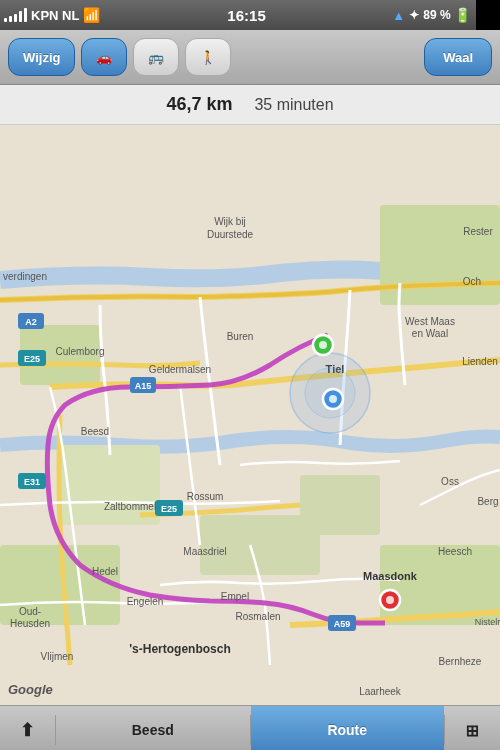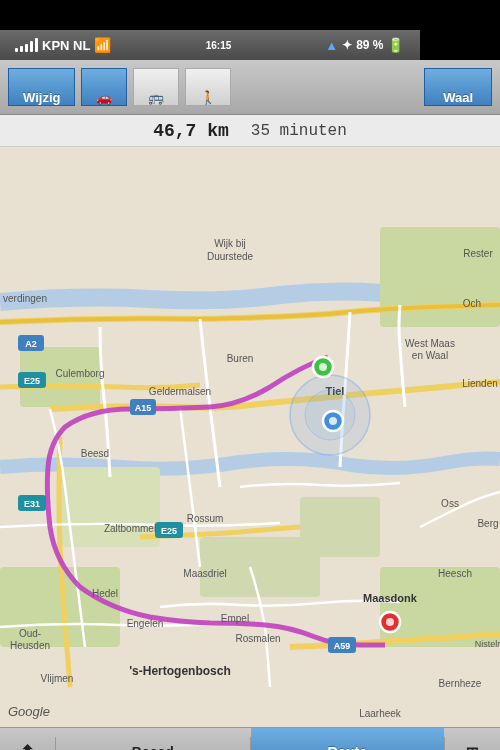--- a/index.html
+++ b/index.html
@@ -6,58 +6,57 @@
     body {
       width: 500px;
       height: 750px;
       overflow: hidden;
       font-family: -apple-system, 'Helvetica Neue', Arial, sans-serif;
       background: #000;
     }
 
     
     #status-bar {
-      width: 420px;
+      width: 476px;
       height: 30px;
       background: linear-gradient(to bottom, #6a6a6a, #4a4a4a);
       display: flex;
       align-items: center;
       justify-content: space-between;
-      padding: 0 15px;
+      padding: 0 4px;
       color: white;
       font-size: 13px;
       font-weight: 600;
-      margin-top: 30px;
     }
     .status-left { display: flex; align-items: center; gap: 4px; }
-    .status-center { font-size: 10px; font-weight: 700; }
+    .status-center { font-size: 15px; font-weight: 700; }
     .status-right { display: flex; align-items: center; gap: 4px; font-size: 12px; }
 
     
     .signal-bars { display: flex; align-items: flex-end; gap: 2px; height: 14px; }
     .signal-bar { width: 3px; background: white; border-radius: 1px; }
 
     
     #toolbar {
       width: 500px;
       height: 55px;
       background: linear-gradient(to bottom, #c8c8c8, #a8a8a8);
       display: flex;
       align-items: center;
       padding: 6px 8px;
       gap: 6px;
       border-bottom: 1px solid #888;
     }
     .toolbar-btn {
       height: 38px;
-      border-radius: 0;
+      border-radius: 12px;
       border: none;
       cursor: pointer;
       display: flex;
-      align-items: flex-end;
+      align-items: center;
       justify-content: center;
       font-size: 13px;
       font-weight: 600;
     }
     #wijzig-btn {
       background: linear-gradient(to bottom, #6eaee0, #4080c0);
       color: white;
       padding: 0 14px;
       min-width: 60px;
       border: 1px solid #2060a0;
@@ -79,28 +78,27 @@
       color: white;
       padding: 0 18px;
       margin-left: auto;
       border: 1px solid #2060a0;
       text-shadow: 0 -1px 0 rgba(0,0,0,0.3);
     }
 
     
     #distance-bar {
       width: 500px;
-      height: 32px;
+      height: 40px;
       background: rgba(255,255,255,0.92);
       display: flex;
       align-items: center;
       justify-content: center;
       gap: 22px;
       border-bottom: 1px solid #ccc;
-      font-family: Liberation Mono, monospace;
     }
     .distance-km { font-size: 18px; font-weight: 700; color: #222; }
     .distance-time { font-size: 16px; color: #444; }
 
     
     #map-container {
       width: 500px;
       height: 580px;
       position: relative;
       overflow: hidden;
@@ -116,21 +114,21 @@
     }
 
     
     #google-mark {
       position: absolute;
       bottom: 8px;
       left: 8px;
       font-size: 13px;
       color: #555;
       font-style: italic;
-      font-weight: normal;
+      font-weight: bold;
     }
 
     
     #bottom-bar {
       width: 500px;
       height: 49px;
       background: linear-gradient(to bottom, #c8c8c8, #a8a8a8);
       display: flex;
       align-items: center;
       border-top: 1px solid #999;

